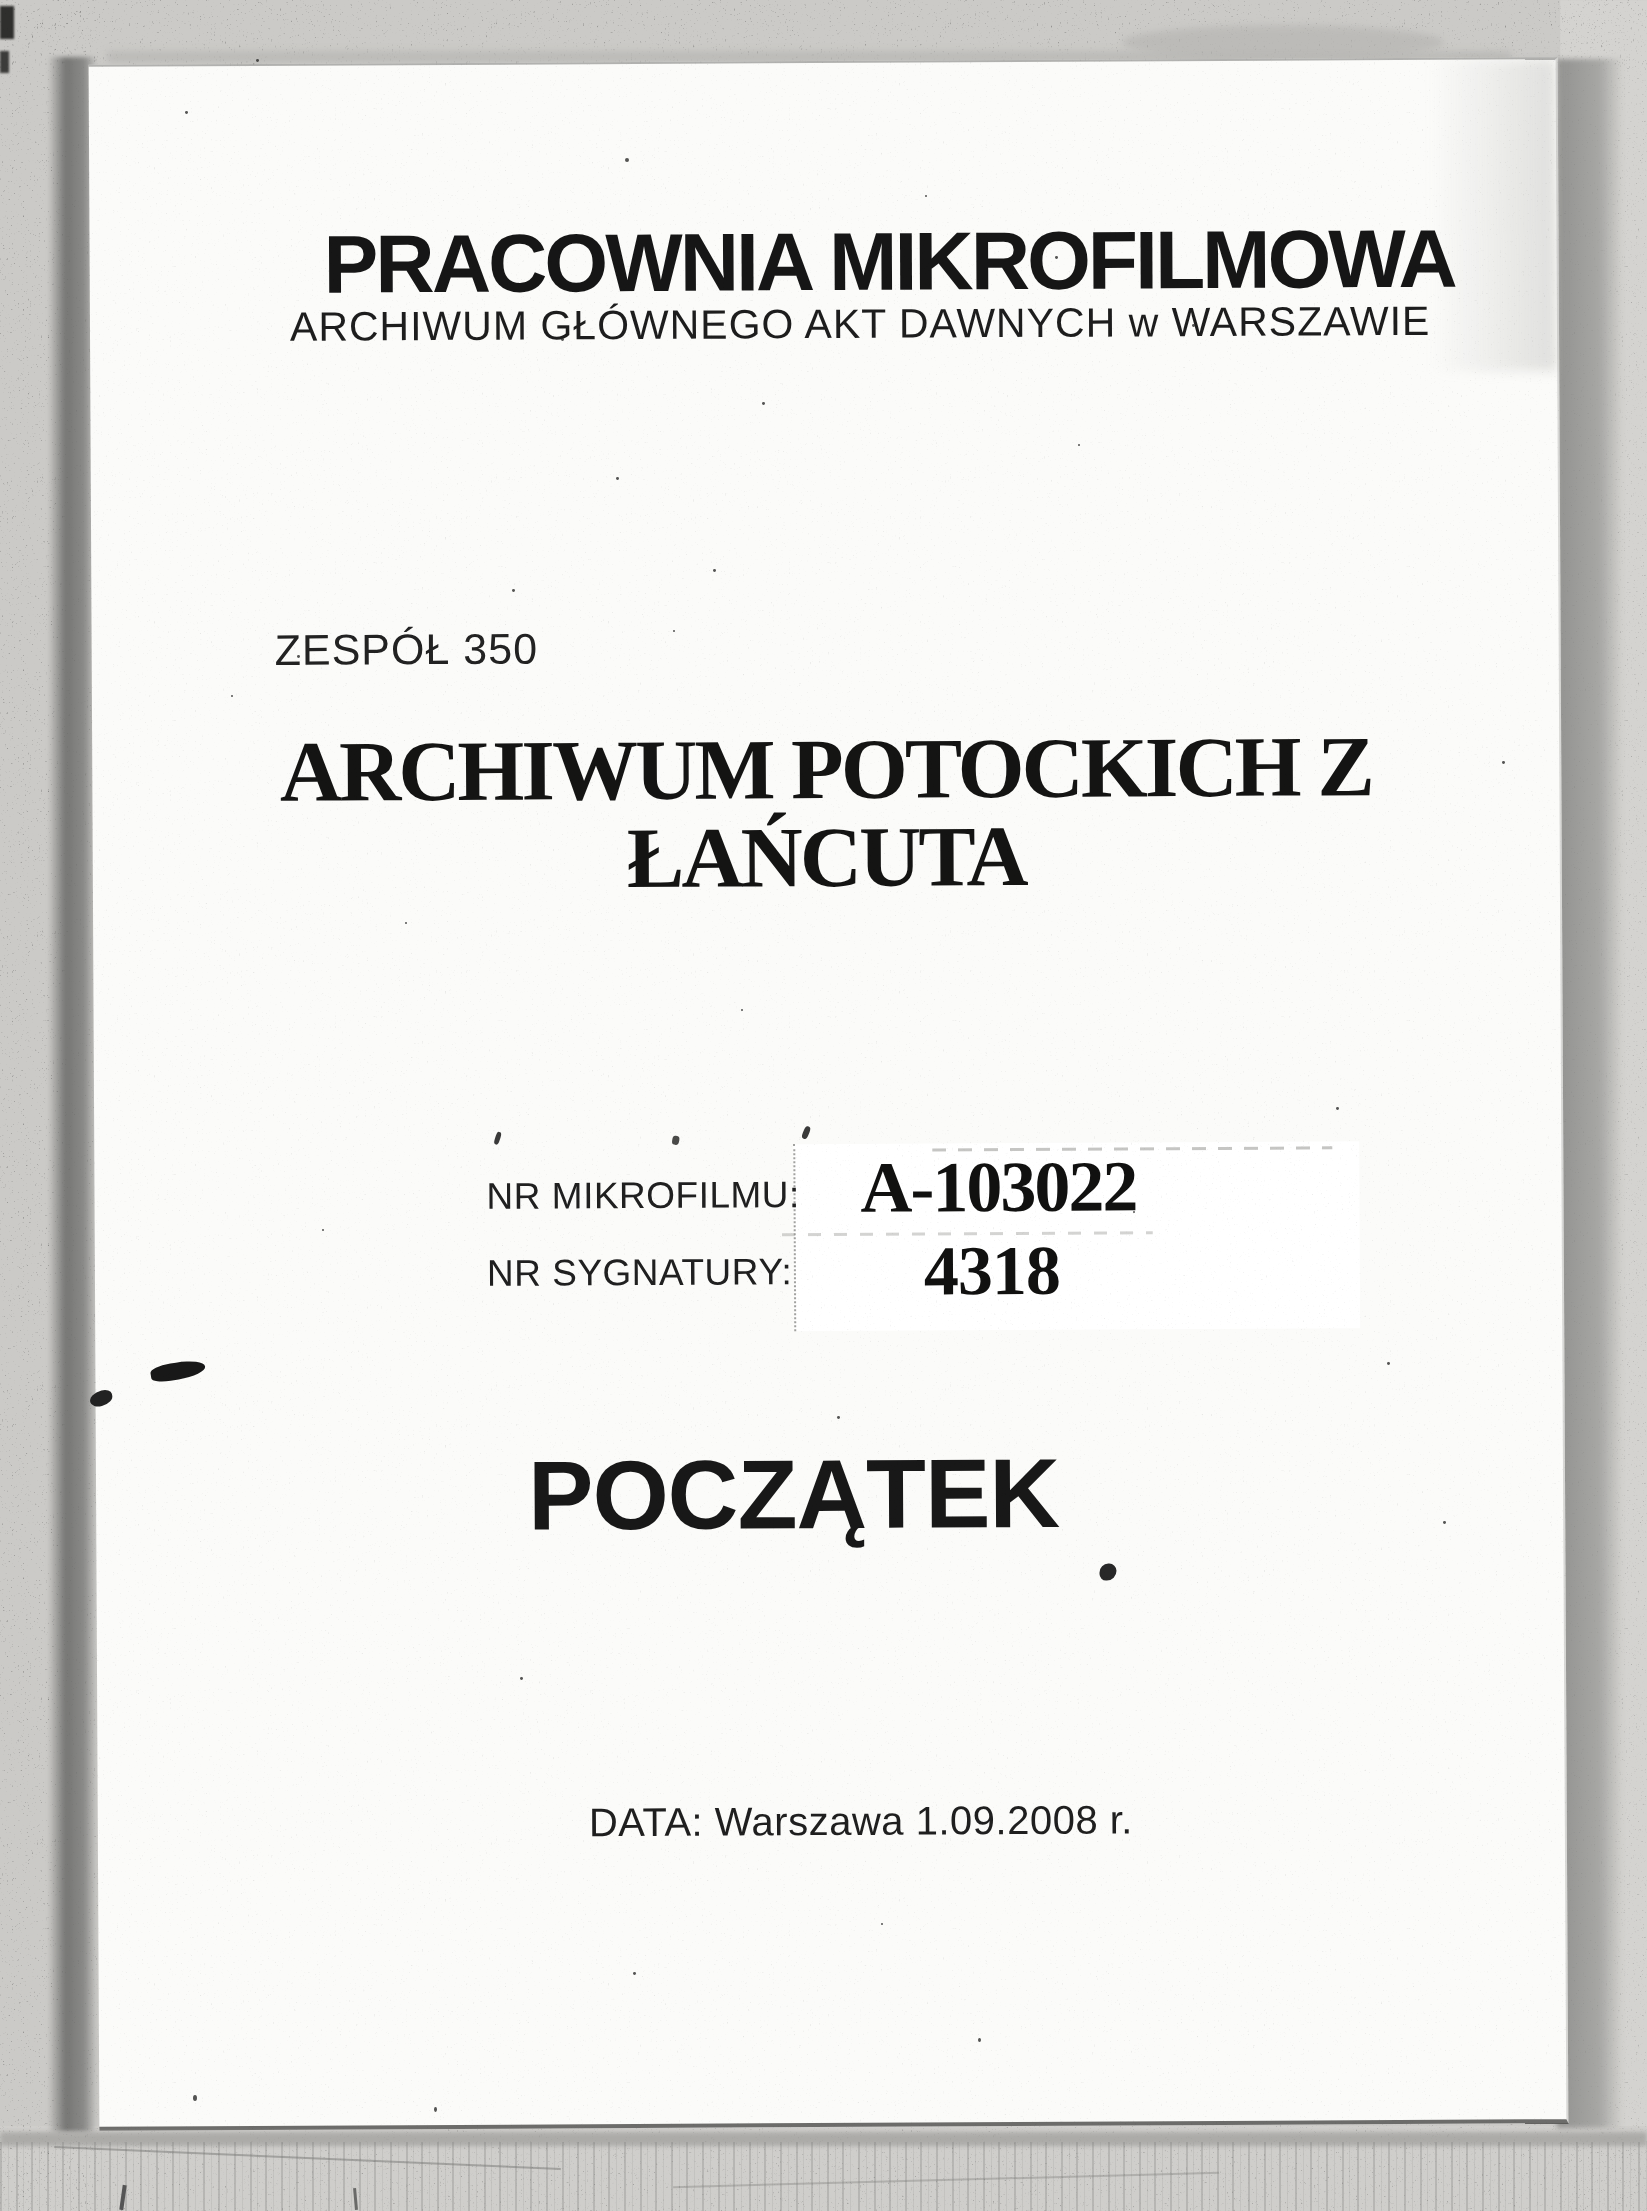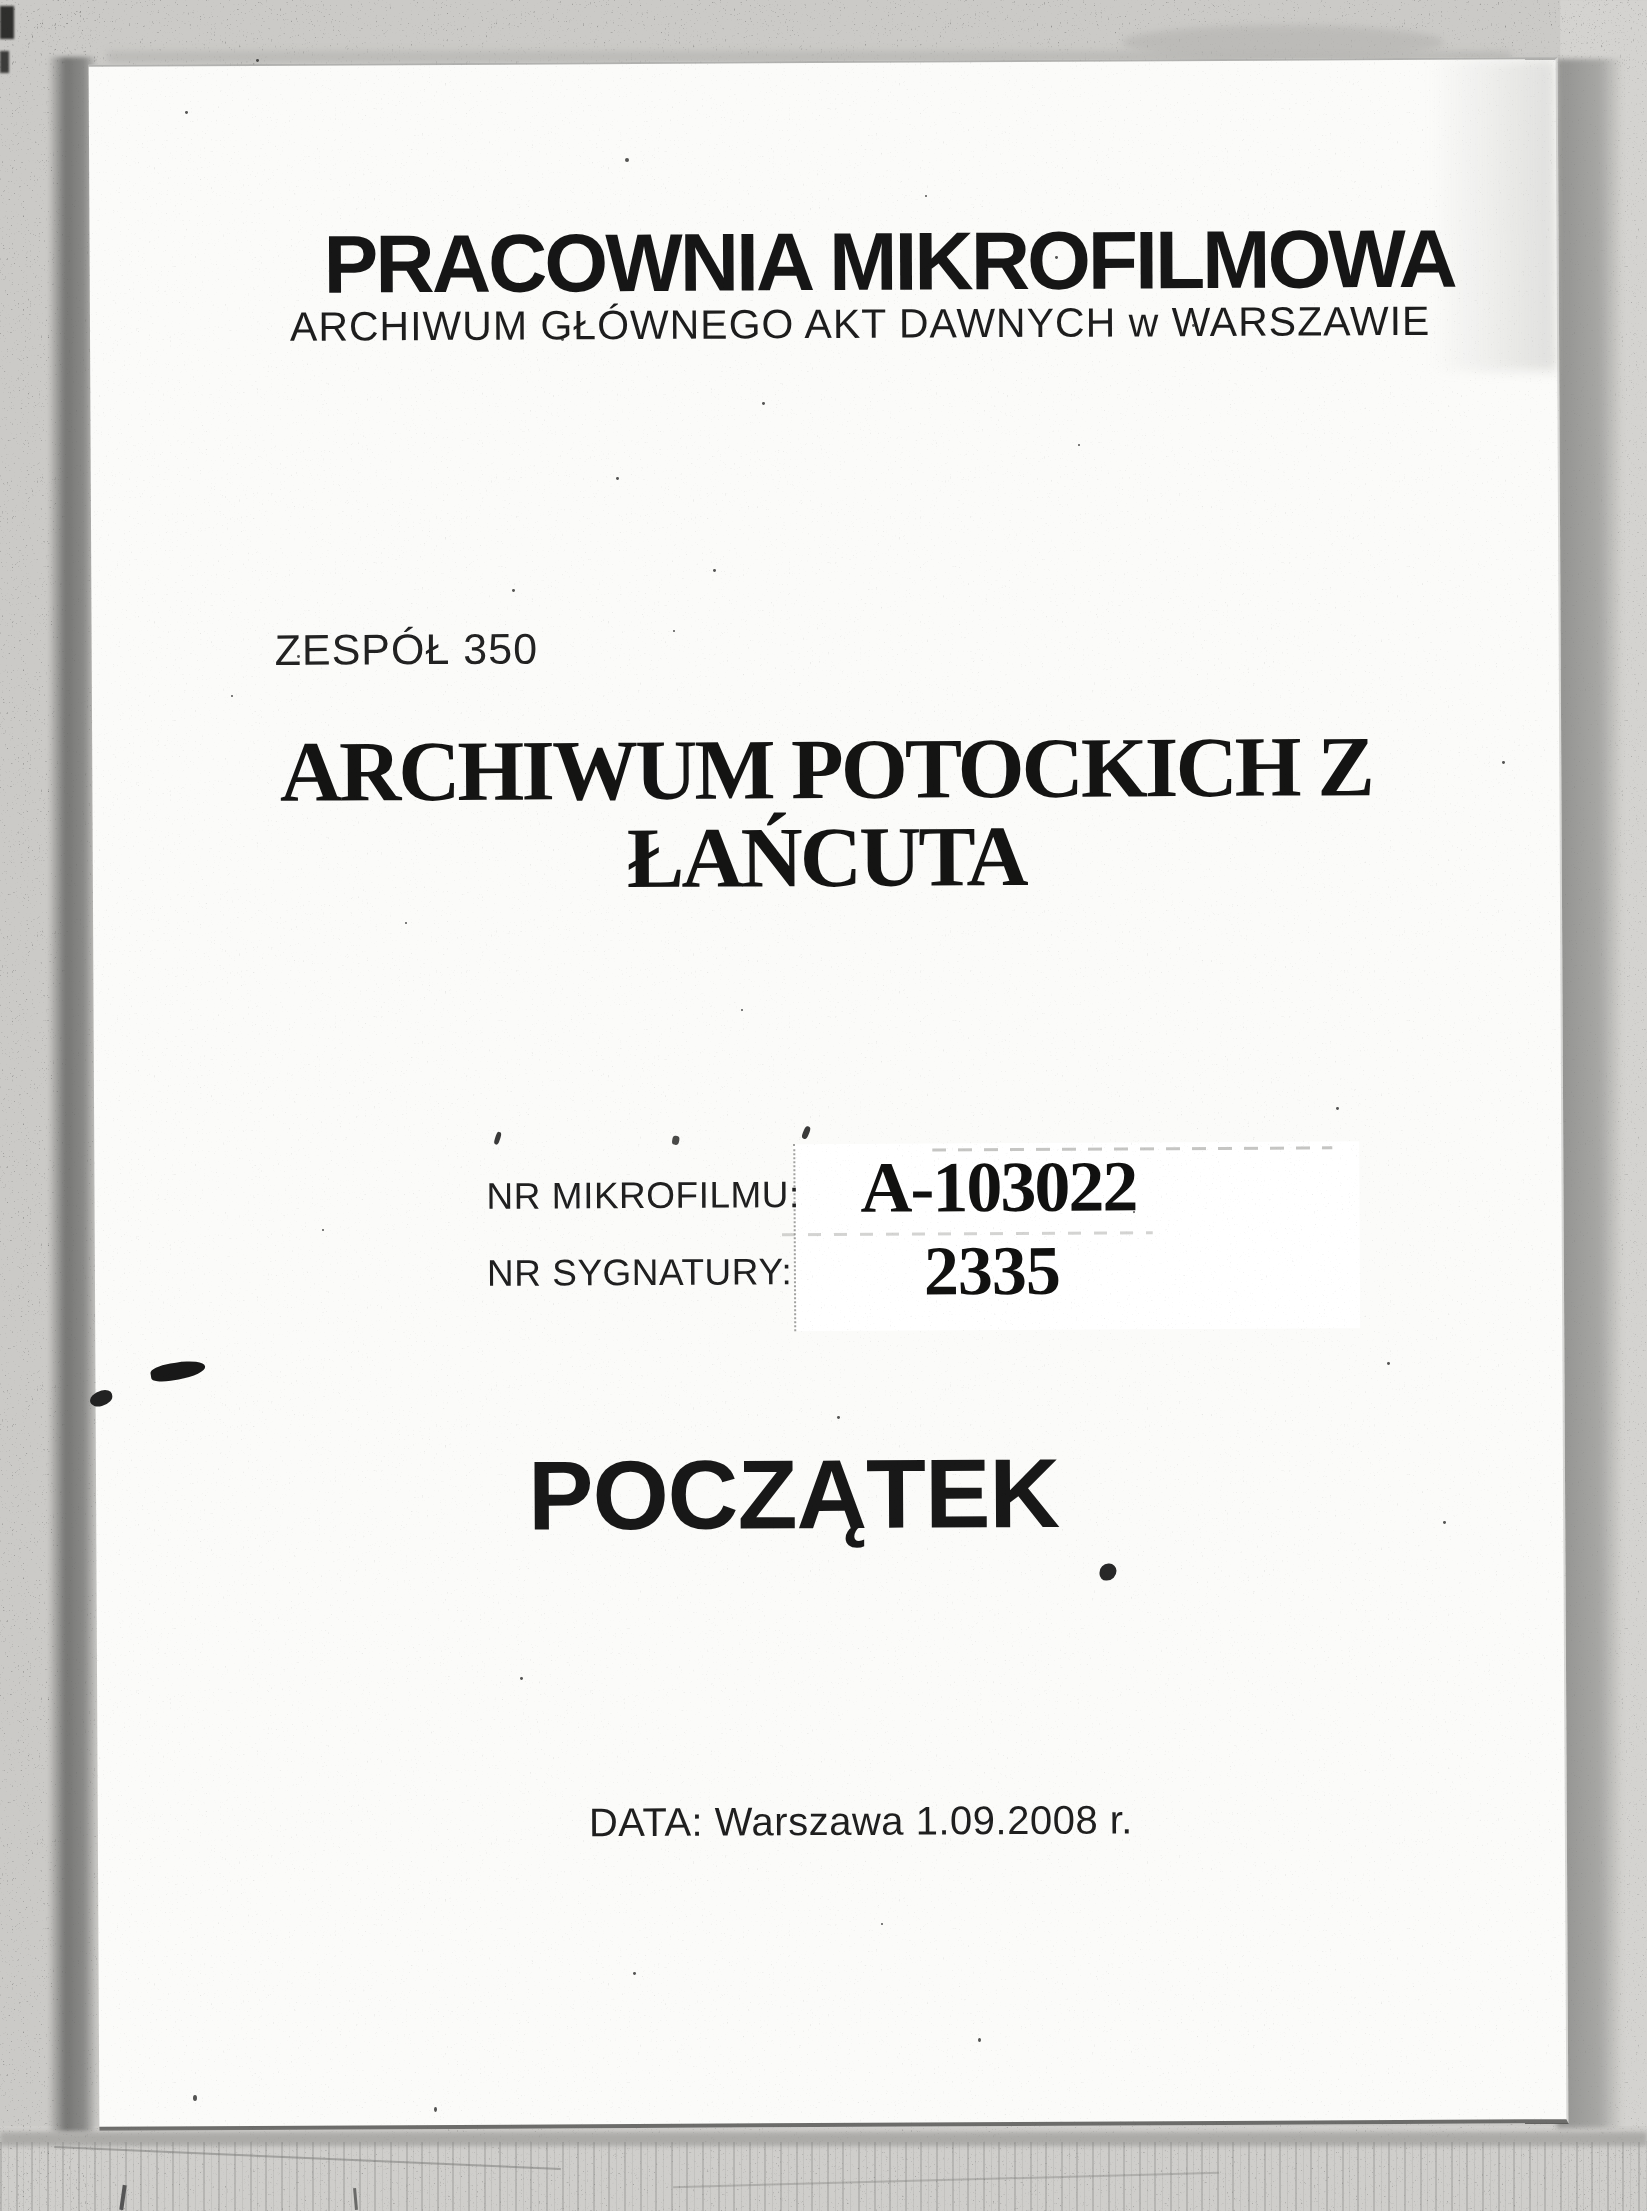--- a/index.html
+++ b/index.html
@@ -188,21 +188,21 @@
     <div>ŁAŃCUTA</div>
   </div>
 
   <div class="slip"></div>
   <div class="dashline dash1"></div>
   <div class="dashline dash2"></div>
 
   <div class="field-label l1">NR MIKROFILMU:</div>
   <div class="field-value v1">A-103022</div>
   <div class="field-label l2">NR SYGNATURY:</div>
-  <div class="field-value v2">2335</div>
+  <div class="field-value v2">4318</div>
 
   <div class="txt marker">POCZĄTEK</div>
   <div class="txt dateline">DATA: Warszawa 1.09.2008 r.</div>
 
   <div class="blot blot-a"></div>
   <div class="blot blot-b"></div>
   <div class="blot blot-c"></div>
   <div class="tick tick-a"></div>
   <div class="tick tick-b"></div>
   <div class="tick tick-c"></div>

